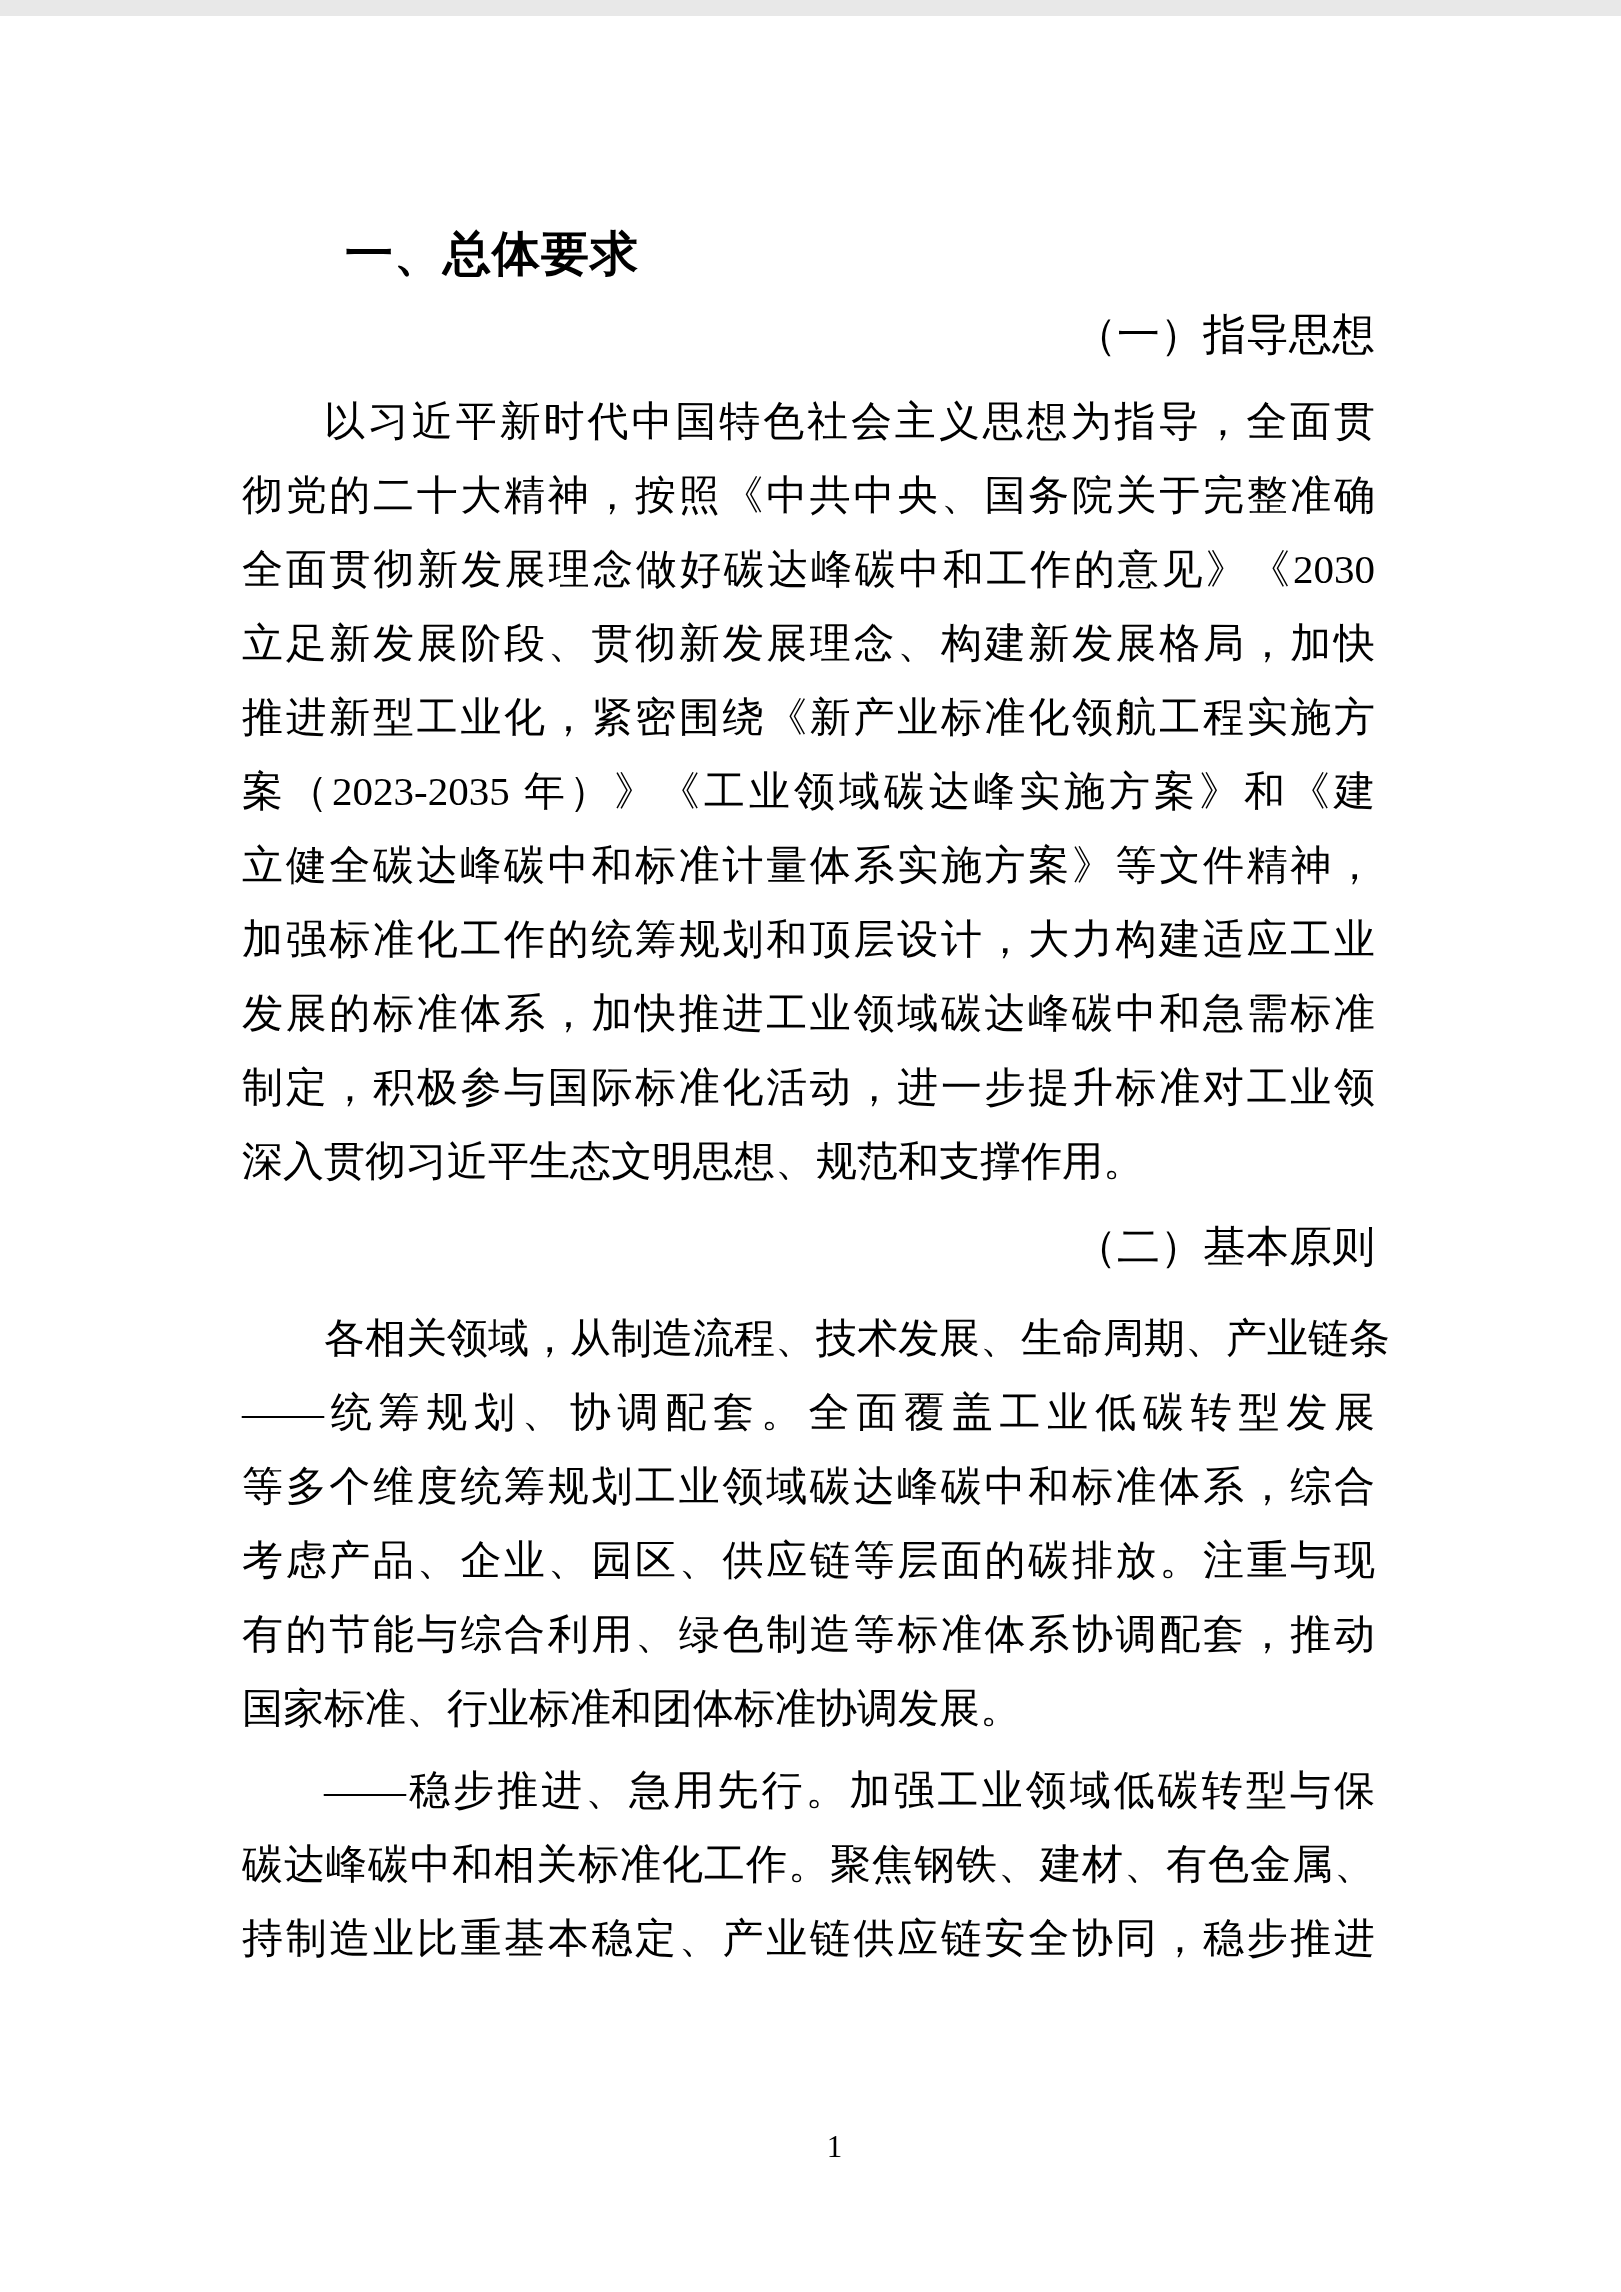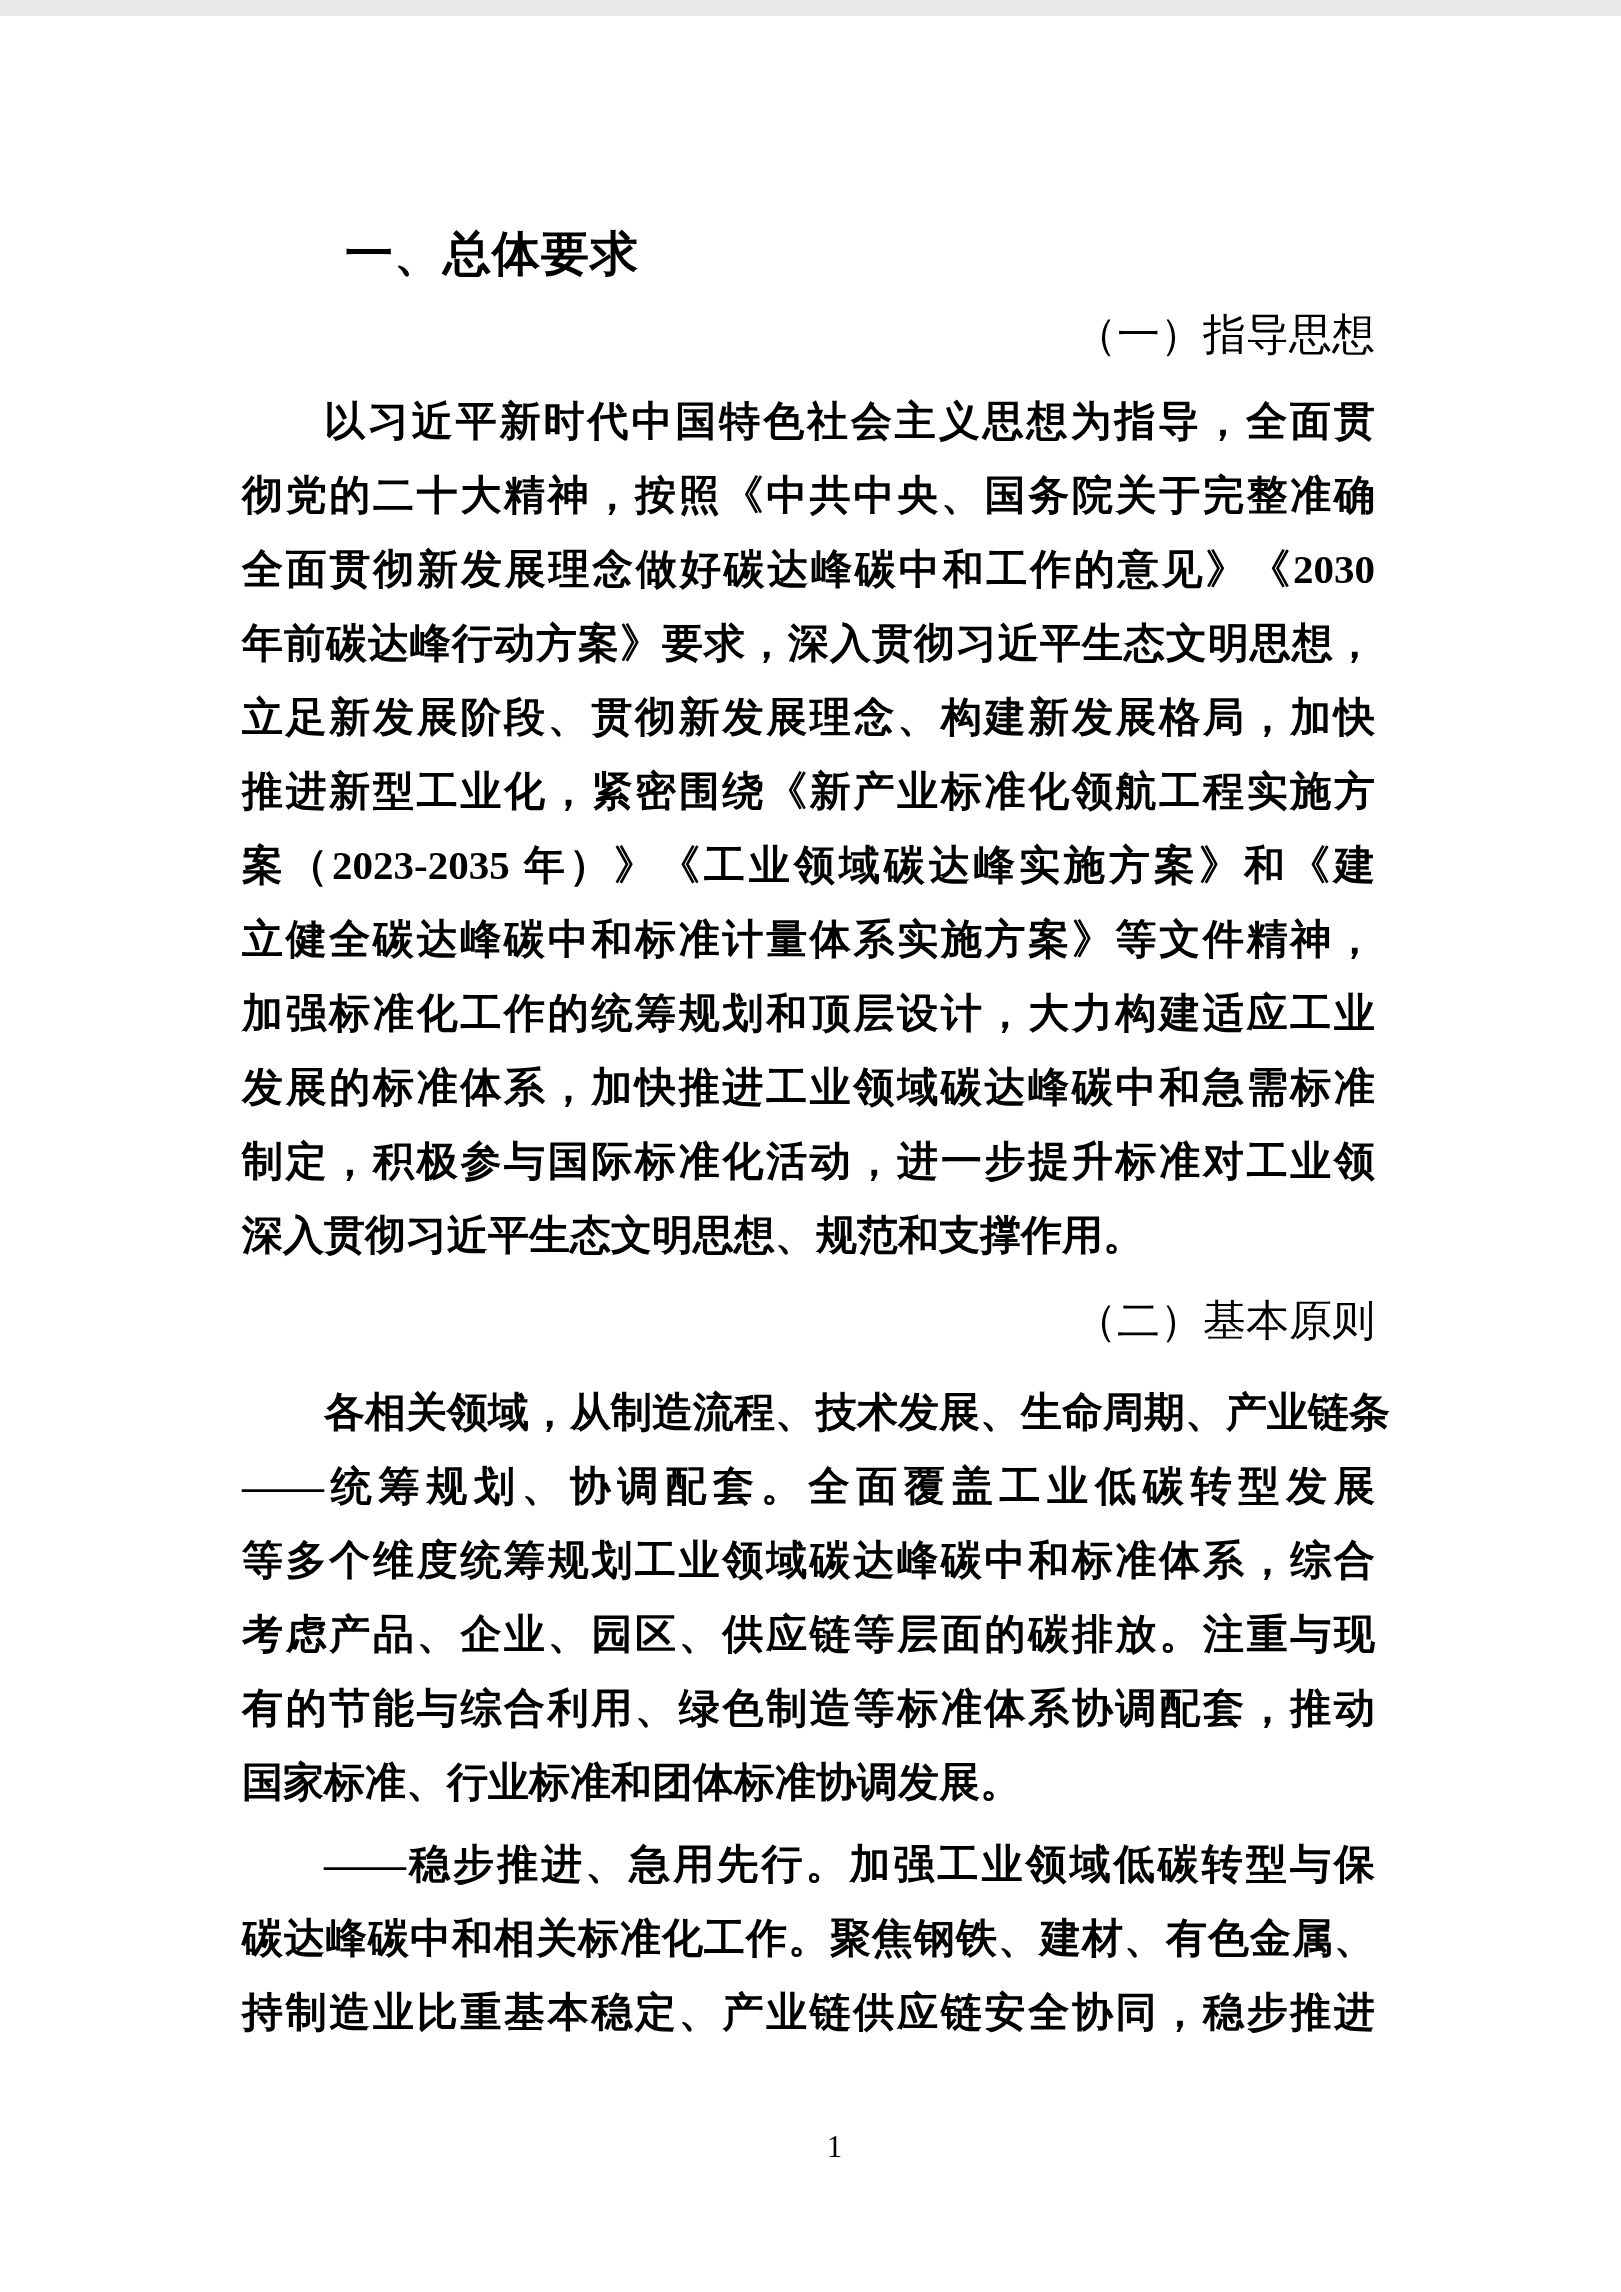--- a/index.html
+++ b/index.html
@@ -43,21 +43,20 @@
     font-size: 41px;
     line-height: 74px;
   }
   .para#p1 { margin-top: 11.8px; }
   .para#p2 { margin-top: 17.6px; }
   .para#p3 { margin-top: 7.8px; }
   .line {
     text-align: justify;
     text-align-last: justify;
     white-space: nowrap;
-    font-weight: bold;
   }
   .line.short { text-align-last: left; }
   .para .line:first-child { text-indent: 2em; }
   .page-number {
     position: absolute;
     left: 0;
     width: 100%;
     top: 2113px;
     text-align: center;
     font-size: 31px;
@@ -72,21 +71,20 @@
   <div class="content">
 
     <h1 class="title">一、总体要求</h1>
 
     <h2 class="sub">（一）指导思想</h2>
 
     <div class="para" id="p1">
         <div class="line">以习近平新时代中国特色社会主义思想为指导，全面贯</div>
         <div class="line">彻党的二十大精神，按照《中共中央、国务院关于完整准确</div>
         <div class="line">全面贯彻新发展理念做好碳达峰碳中和工作的意见》《2030</div>
-        <div class="line">年前碳达峰行动方案》要求，深入贯彻习近平生态文明思想，</div>
         <div class="line">立足新发展阶段、贯彻新发展理念、构建新发展格局，加快</div>
         <div class="line">推进新型工业化，紧密围绕《新产业标准化领航工程实施方</div>
         <div class="line">案（2023-2035 年）》《工业领域碳达峰实施方案》和《建</div>
         <div class="line">立健全碳达峰碳中和标准计量体系实施方案》等文件精神，</div>
         <div class="line">加强标准化工作的统筹规划和顶层设计，大力构建适应工业</div>
         <div class="line">发展的标准体系，加快推进工业领域碳达峰碳中和急需标准</div>
         <div class="line">制定，积极参与国际标准化活动，进一步提升标准对工业领</div>
         <div class="line short">深入贯彻习近平生态文明思想、规范和支撑作用。</div>
       </div>
 

